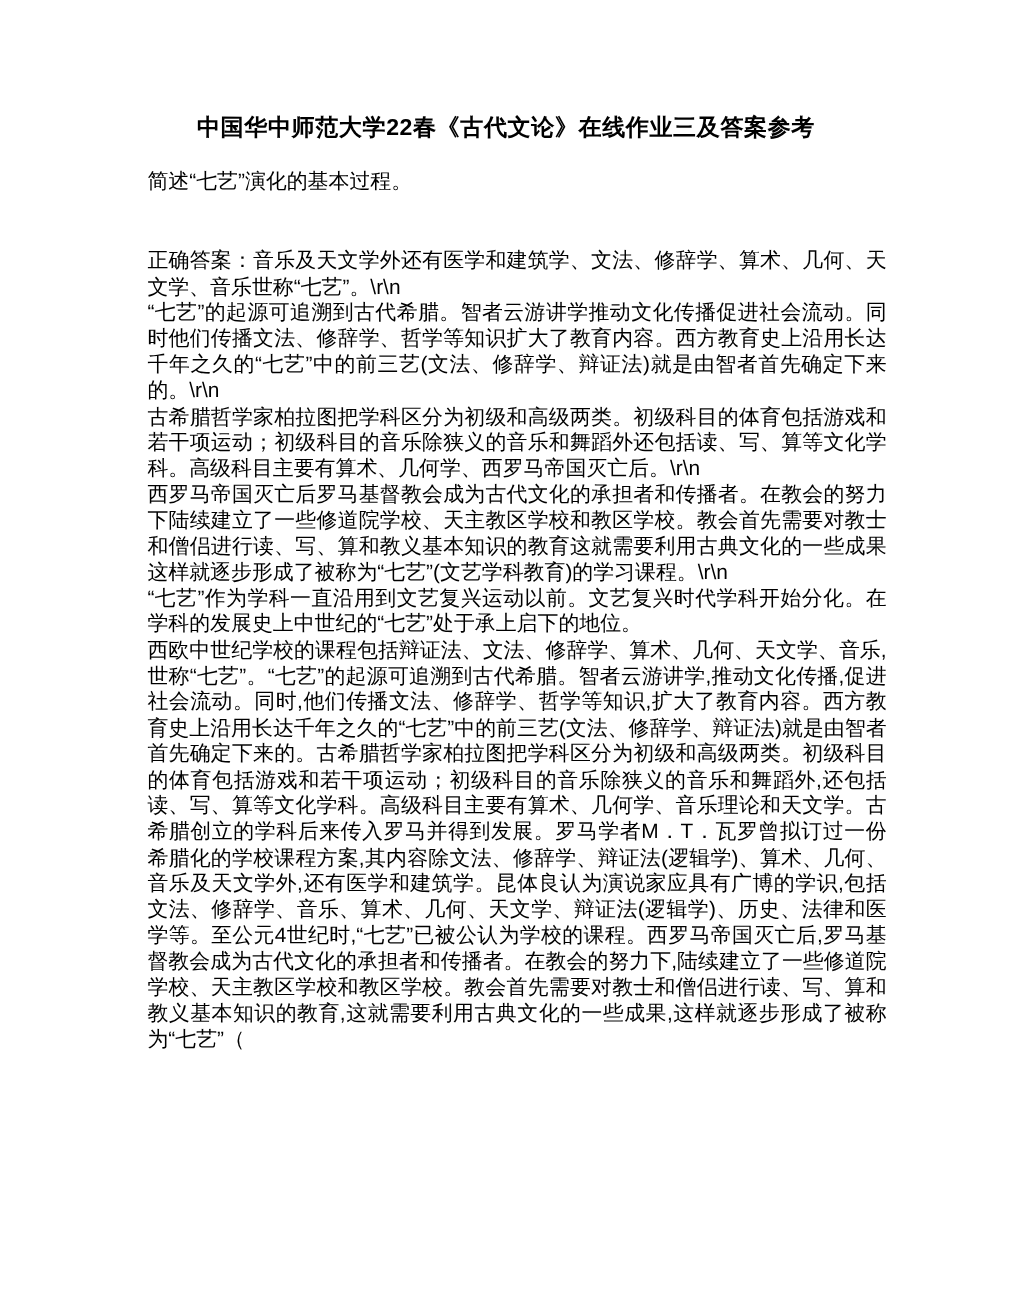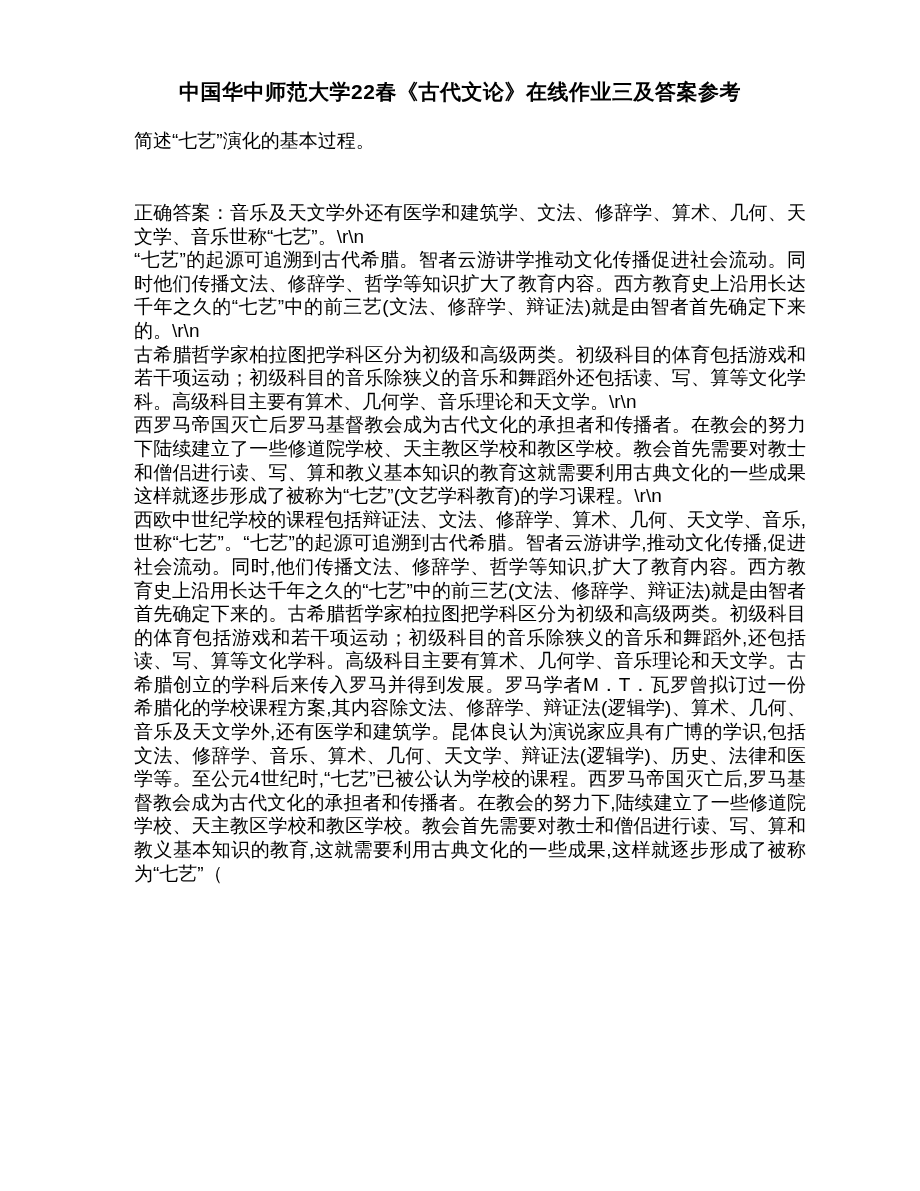--- a/index.html
+++ b/index.html
@@ -17,21 +17,21 @@
   }
   .doc-page {
     width: 920px;
     height: 1191px;
     background: #ffffff;
     box-sizing: border-box;
     padding: 0 114px 0 134px;
   }
   .doc-title {
     margin: 0;
-    padding-top: 79px;
+    padding-top: 104px;
     text-align: center;
     font-size: 21px;
     font-weight: 600;
     line-height: 26px;
     
     margin-left: -20px;
     letter-spacing: 0.5px;
   }
   .question-block {
     margin-top: 22px;
@@ -62,18 +62,19 @@
 
   <div class="question-block">
     <div class="question-line">
       <span>简述“七艺”演化的基本过程。</span>
     </div>
   </div>
 
   <div class="answer-block">
     <p>正确答案：音乐及天文学外还有医学和建筑学、文法、修辞学、算术、几何、天文学、音乐世称“七艺”。\r\n</p>
     <p>“七艺”的起源可追溯到古代希腊。智者云游讲学推动文化传播促进社会流动。同时他们传播文法、修辞学、哲学等知识扩大了教育内容。西方教育史上沿用长达千年之久的“七艺”中的前三艺(文法、修辞学、辩证法)就是由智者首先确定下来的。\r\n</p>
-    <p>古希腊哲学家柏拉图把学科区分为初级和高级两类。初级科目的体育包括游戏和若干项运动；初级科目的音乐除狭义的音乐和舞蹈外还包括读、写、算等文化学科。高级科目主要有算术、几何学、音乐理论和天文学。\r\n</p>
+    <p>古希腊哲学家柏拉图把学科区分为初级和高级两类。初级科目的体育包括游戏和若干项运动；初级科目的音乐除狭义的音乐和舞蹈外还包括读、写、算等文化学科。高级科目主要有算术、几何学、西罗马帝国灭亡后。\r\n</p>
     <p>西罗马帝国灭亡后罗马基督教会成为古代文化的承担者和传播者。在教会的努力下陆续建立了一些修道院学校、天主教区学校和教区学校。教会首先需要对教士和僧侣进行读、写、算和教义基本知识的教育这就需要利用古典文化的一些成果这样就逐步形成了被称为“七艺”(文艺学科教育)的学习课程。\r\n</p>
+    <p>“七艺”作为学科一直沿用到文艺复兴运动以前。文艺复兴时代学科开始分化。在学科的发展史上中世纪的“七艺”处于承上启下的地位。</p>
     <p>西欧中世纪学校的课程包括辩证法、文法、修辞学、算术、几何、天文学、音乐,世称“七艺”。“七艺”的起源可追溯到古代希腊。智者云游讲学,推动文化传播,促进社会流动。同时,他们传播文法、修辞学、哲学等知识,扩大了教育内容。西方教育史上沿用长达千年之久的“七艺”中的前三艺(文法、修辞学、辩证法)就是由智者首先确定下来的。古希腊哲学家柏拉图把学科区分为初级和高级两类。初级科目的体育包括游戏和若干项运动；初级科目的音乐除狭义的音乐和舞蹈外,还包括读、写、算等文化学科。高级科目主要有算术、几何学、音乐理论和天文学。古希腊创立的学科后来传入罗马并得到发展。罗马学者M．T．瓦罗曾拟订过一份希腊化的学校课程方案,其内容除文法、修辞学、辩证法(逻辑学)、算术、几何、音乐及天文学外,还有医学和建筑学。昆体良认为演说家应具有广博的学识,包括文法、修辞学、音乐、算术、几何、天文学、辩证法(逻辑学)、历史、法律和医学等。至公元4世纪时,“七艺”已被公认为学校的课程。西罗马帝国灭亡后,罗马基督教会成为古代文化的承担者和传播者。在教会的努力下,陆续建立了一些修道院学校、天主教区学校和教区学校。教会首先需要对教士和僧侣进行读、写、算和教义基本知识的教育,这就需要利用古典文化的一些成果,这样就逐步形成了被称为“七艺”（</p>
   </div>
 
 </div>
 
 </body></html>

